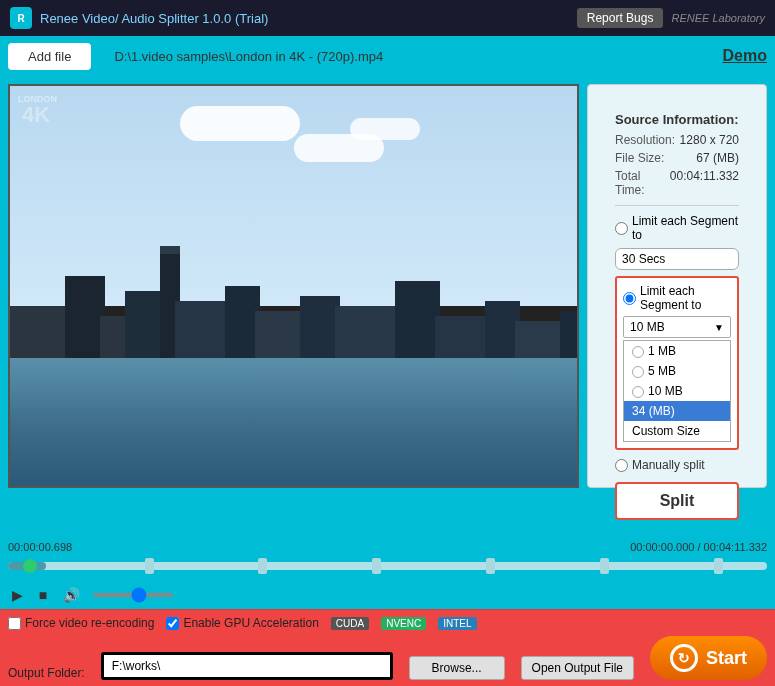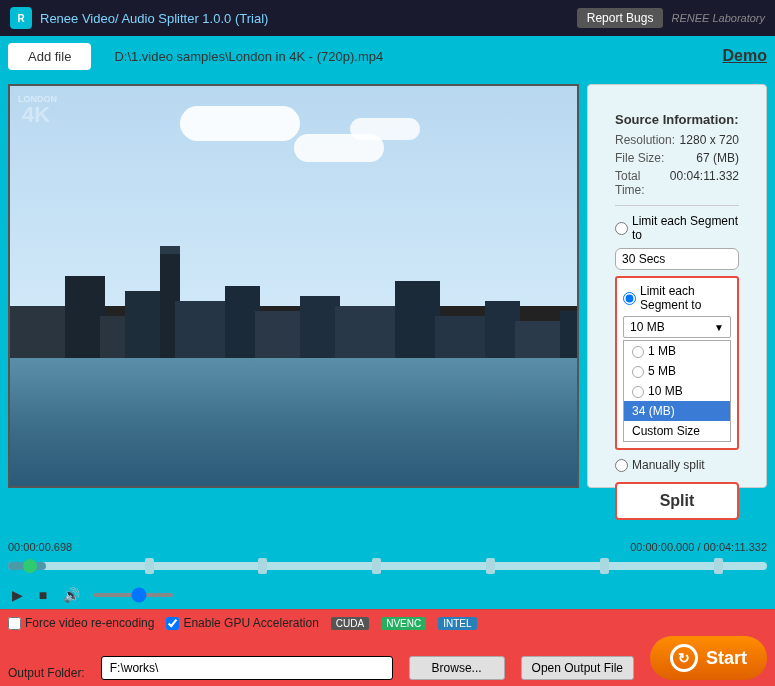--- a/index.html
+++ b/index.html
@@ -202,21 +202,21 @@
     .badge {
       background: #555; color: white; font-size: 10px;
       padding: 1px 5px; border-radius: 2px;
     }
     .badge-green { background: #27ae60; }
     .badge-blue { background: #2980b9; }
 
     .output-row { display: flex; align-items: flex-end; gap: 16px; }
     .output-label { font-size: 12px; color: #222; white-space: nowrap; }
     .output-input {
-      flex: 1; padding: 4px 8px; border: 1px solid #000000;
+      flex: 1; padding: 4px 8px; border: 3px solid #000000;
       border-radius: 3px; font-size: 12px; background: white;
     }
     .browse-btn {
       padding: 4px 22px; background: #e0e0e0; border: 1px solid #aaa;
       border-radius: 3px; font-size: 12px; cursor: pointer; white-space: nowrap;
     }
     .open-output-btn {
       padding: 4px 10px; background: #e0e0e0; border: 1px solid #aaa;
       border-radius: 3px; font-size: 12px; cursor: pointer; white-space: nowrap;
     }

